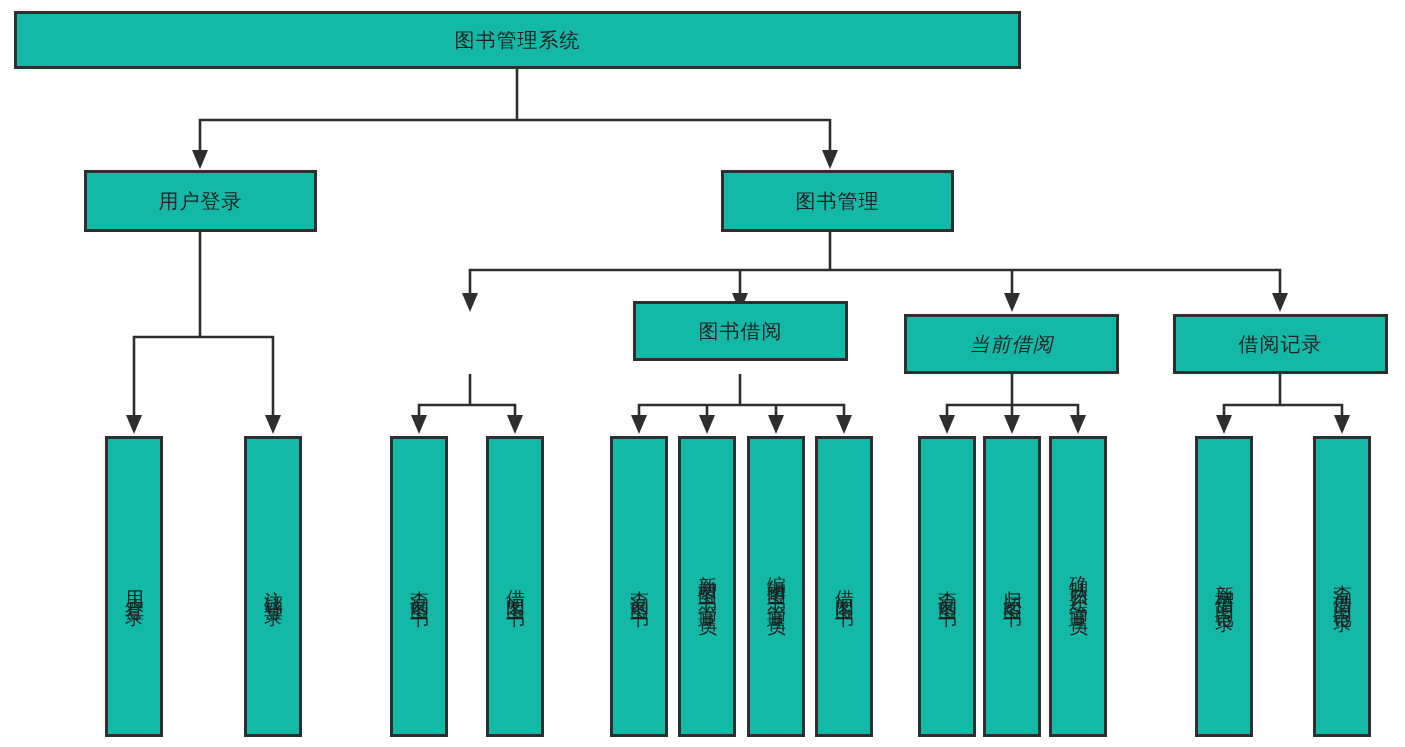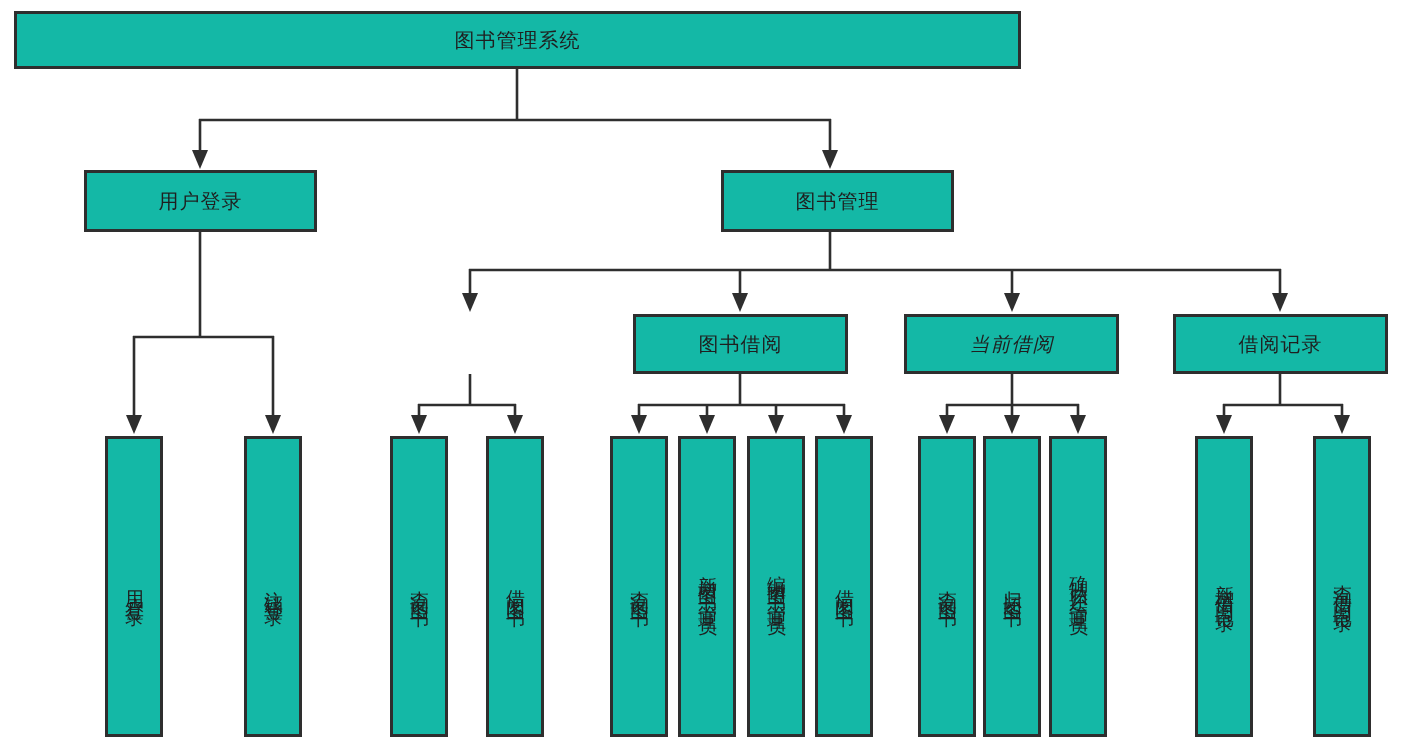--- a/index.html
+++ b/index.html
@@ -117,21 +117,21 @@
       <line x1="1342" y1="404" x2="1342" y2="416"></line>
       <polygon points="1334,415 1350,415 1342,434"></polygon>
     </g>
   </svg>
 
   <div class="node" style="left:14px;top:11px;width:1007px;height:58px;">图书管理系统</div>
 
   <div class="node" style="left:84px;top:170px;width:233px;height:62px;">用户登录</div>
   <div class="node" style="left:713px;top:170px;width:233px;height:62px;margin-left:8px;">图书管理</div>
 
-  <div class="node" style="left:633px;top:314px;width:215px;height:60px;">图书借阅</div>
+  <div class="node" style="left:633px;top:301px;width:215px;height:60px;">图书借阅</div>
   <div class="node" style="left:904px;top:314px;width:215px;height:60px;font-style:italic;">当前借阅</div>
   <div class="node" style="left:1173px;top:314px;width:215px;height:60px;">借阅记录</div>
 
   <div class="node vnode" style="left:105px;top:436px;width:58px;height:301px;">用户登录</div>
   <div class="node vnode" style="left:244px;top:436px;width:58px;height:301px;">注销登录</div>
 
   <div class="node vnode" style="left:390px;top:436px;width:58px;height:301px;">查询图书</div>
   <div class="node vnode" style="left:486px;top:436px;width:58px;height:301px;">借阅图书</div>
 
   <div class="node vnode" style="left:610px;top:436px;width:58px;height:301px;">查询图书</div>

